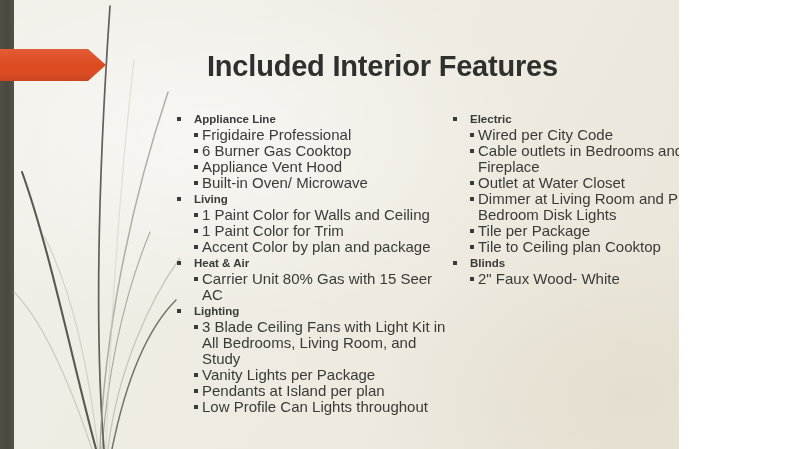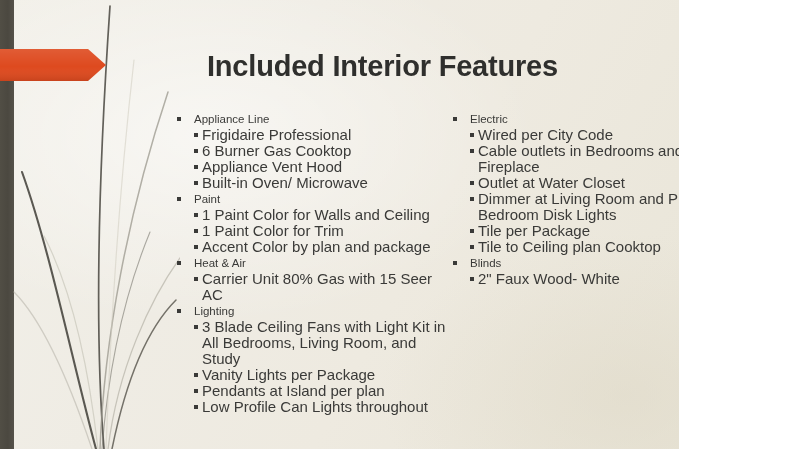--- a/index.html
+++ b/index.html
@@ -75,20 +75,21 @@
   }
   #col-left { left: 172px; width: 275px; }
   #col-right { left: 448px; width: 285px; }
 
   .lvl1 {
     position: relative;
     padding-left: 22px;
     font-size: 11.5px;
     line-height: 16px;
     color: #3a3a38;
+    font-weight: bold;
   }
   .lvl1 > .sq {
     position: absolute;
     left: 5px;
     top: 6px;
     width: 3.5px;
     height: 3.5px;
     background: #3a3a38;
   }
   .lvl2 {
@@ -163,21 +164,21 @@
       <span class="sq"></span>
       <span>Appliance Vent Hood</span>
     </div>
     <div class="lvl2">
       <span class="sq"></span>
       <span>Built-in Oven/ Microwave</span>
     </div>
 
     <div class="lvl1">
       <span class="sq"></span>
-      <span>Paint</span>
+      <span>Living</span>
     </div>
     <div class="lvl2">
       <span class="sq"></span>
       <span>1 Paint Color for Walls and Ceiling</span>
     </div>
     <div class="lvl2">
       <span class="sq"></span>
       <span>1 Paint Color for Trim</span>
     </div>
     <div class="lvl2">

